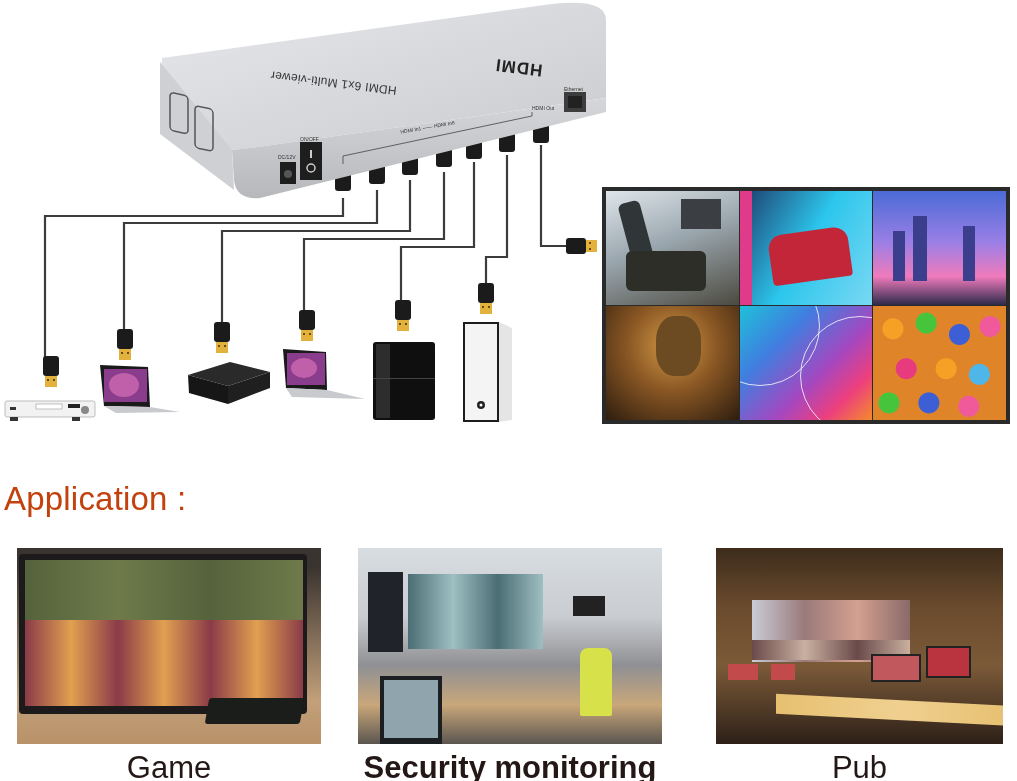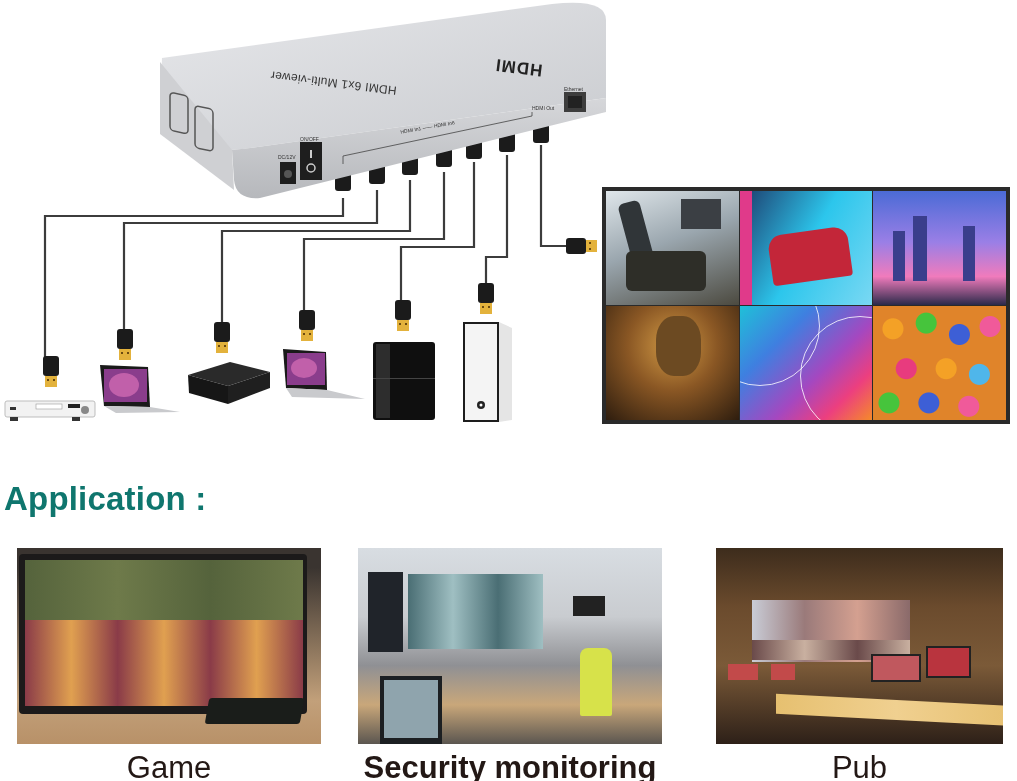--- a/index.html
+++ b/index.html
@@ -15,21 +15,21 @@
 
     
     #cables { left: 0; top: 0; width: 1017px; height: 460px; }
 
     
     #wall { left: 602px; top: 187px; width: 408px; height: 237px; background: #2a2a2a; padding: 4px; }
     .wall-grid { display: grid; grid-template-columns: repeat(3, 1fr); grid-template-rows: repeat(2, 1fr); width: 100%; height: 100%; gap: 1px; }
     .tile { position: relative; overflow: hidden; }
 
     
-    #app-title { left: 4px; top: 480px; font-size: 33px; font-weight: bold; color: #0f766e; letter-spacing: .2px; }
+    #app-title { left: 4px; top: 480px; font-size: 33px; font-weight: normal; color: #c2410c; letter-spacing: .2px; }
     .app-card { top: 548px; width: 304px; }
     .app-photo { width: 100%; height: 196px; position: relative; overflow: hidden; }
     .app-caption { text-align: center; font-size: 31px; margin-top: 6px; color: #231815; }
   </style>
 </head>
 <body>
 
 <svg id="cables" class="abs" viewBox="0 0 1017 460">
   <defs>
     <g id="conn-down">

